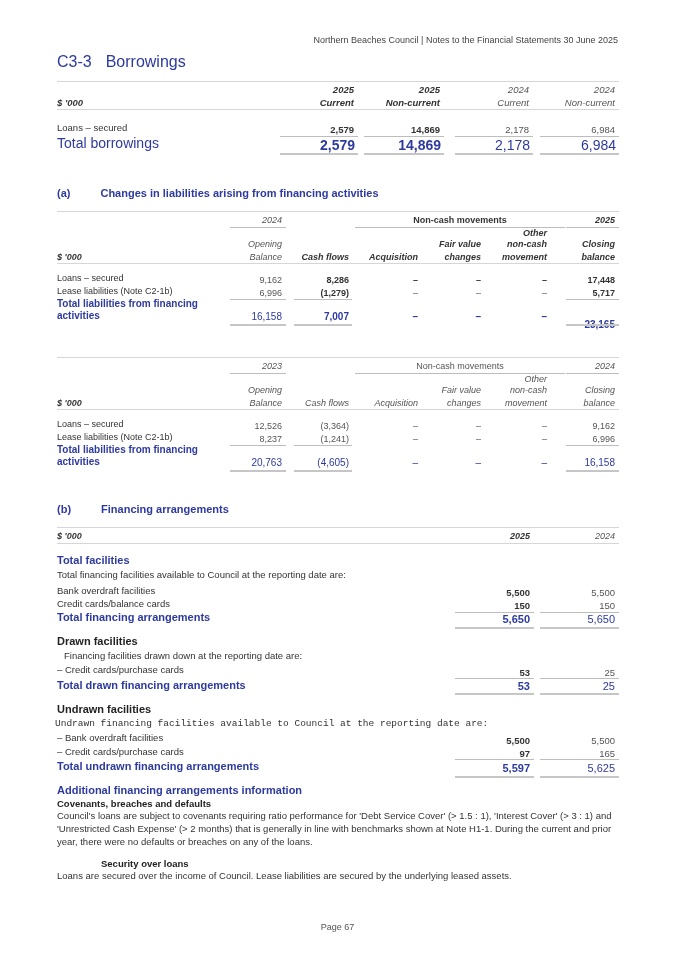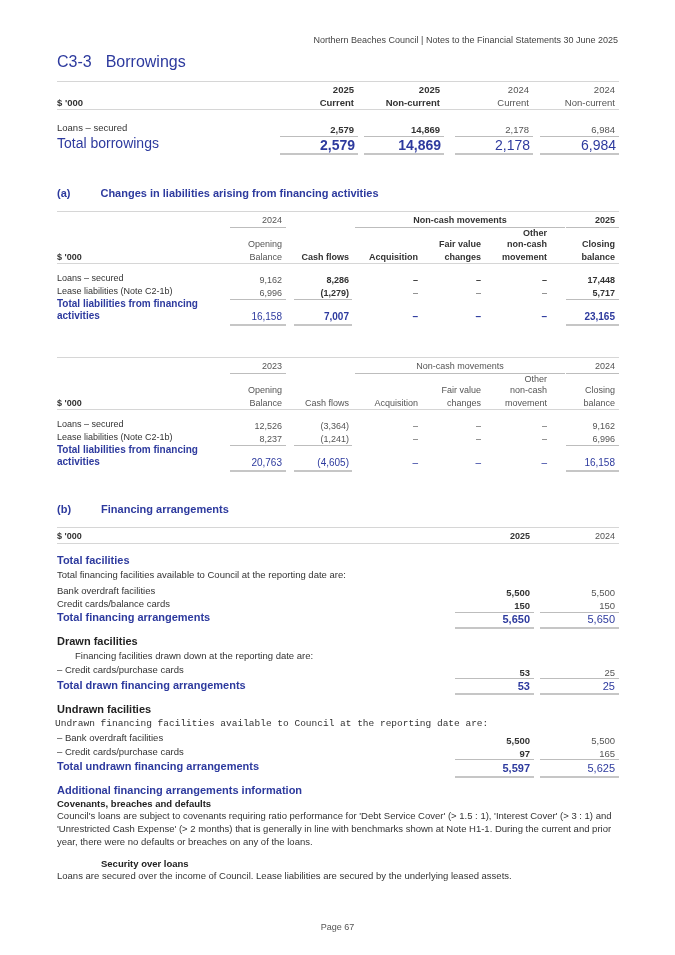--- a/index.html
+++ b/index.html
@@ -9,21 +9,21 @@
     .title { position: absolute; left: 57px; top: 53px; font-size: 16px; color: #2d3a9e; }
     .title .num { margin-right: 14px; }
 
     .blue { color: #2d3a9e; }
     .hr { position: absolute; left: 57px; width: 562px; height: 0; border-top: 1.5px solid #d6d6d6; }
     .hr-thin { border-top: 1px solid #d6d6d6; }
     .abs { position: absolute; }
     .txt9 { font-size: 9px; }
     .txt10 { font-size: 9.5px; }
     .right { text-align: right; }
-    .it { }
+    .it { font-style: italic; }
     .b { font-weight: bold; }
     .grey { color: #555; }
     .uline { position: absolute; height: 0; border-top: 1px solid #bdbdbd; }
     .uline2 { position: absolute; height: 0; border-top: 2px solid #c6c6c6; }
 
     .sec-head { position: absolute; left: 57px; font-size: 11px; font-weight: bold; color: #2d3a9e; }
     .sec-head .lbl { margin-right: 30px; }
 
     .para { position: absolute; left: 57px; width: 565px; font-size: 9.5px; line-height: 13px; color: #333; }
     .footer { position: absolute; top: 922px; left: 0; width: 675px; text-align: center; font-size: 9px; color: #555; }
@@ -127,21 +127,21 @@
   <div>
     <div class="abs b blue" style="left:57px;top:298px;font-size:10px;line-height:12px;">
       <div>Total liabilities from financing</div>
       <div>activities</div>
     </div>
     <div class="abs blue right" style="left:220px;width:62px;top:311px;font-size:10px;">16,158</div>
     <div class="abs blue b right" style="left:285px;width:64px;top:311px;font-size:10px;">7,007</div>
     <div class="abs blue b right" style="left:350px;width:68px;top:311px;font-size:10px;">–</div>
     <div class="abs blue b right" style="left:420px;width:61px;top:311px;font-size:10px;">–</div>
     <div class="abs blue b right" style="left:485px;width:62px;top:311px;font-size:10px;">–</div>
-    <div class="abs blue b right" style="left:560px;width:55px;top:311px;font-size:10px;">23,165</div>
+    <div class="abs blue b right" style="left:560px;width:55px;top:319px;font-size:10px;">23,165</div>
   </div>
   <div class="uline2" style="left:230px;width:56px;top:324px;"></div>
   <div class="uline2" style="left:294px;width:58px;top:324px;"></div>
   <div class="uline2" style="left:566px;width:53px;top:324px;"></div>
 </div>
 
 <div>
   <div class="hr" style="top:357px;"></div>
   <div class="abs txt9 it right grey" style="left:230px;width:52px;top:361px;">2023</div>
   <div class="uline" style="left:230px;width:56px;top:373px;"></div>
@@ -229,21 +229,21 @@
   <div class="uline" style="left:540px;width:79px;top:612px;"></div>
   <div>
     <div class="abs b blue" style="left:57px;top:611px;font-size:11px;">Total financing arrangements</div>
     <div class="abs b blue right" style="left:460px;width:70px;top:613px;font-size:11px;">5,650</div>
     <div class="abs blue right" style="left:540px;width:75px;top:613px;font-size:11px;">5,650</div>
   </div>
   <div class="uline2" style="left:455px;width:79px;top:627px;"></div>
   <div class="uline2" style="left:540px;width:79px;top:627px;"></div>
 
   <div class="abs b" style="left:57px;top:635px;font-size:11px;color:#222;">Drawn facilities</div>
-  <div class="abs txt10" style="left:51px;top:650px;padding-left:24px;">Financing facilities drawn down at the reporting date are:</div>
+  <div class="abs txt10" style="left:40px;top:650px;padding-left:24px;">Financing facilities drawn down at the reporting date are:</div>
   <div>
     <div class="abs txt10" style="left:57px;top:664px;">– Credit cards/purchase cards</div>
     <div class="abs txt10 b right" style="left:460px;width:70px;top:667px;">53</div>
     <div class="abs txt10 right grey" style="left:540px;width:75px;top:667px;">25</div>
   </div>
   <div class="uline" style="left:455px;width:79px;top:678px;"></div>
   <div class="uline" style="left:540px;width:79px;top:678px;"></div>
   <div>
     <div class="abs b blue" style="left:57px;top:679px;font-size:11px;">Total drawn financing arrangements</div>
     <div class="abs b blue right" style="left:460px;width:70px;top:680px;font-size:11px;">53</div>

